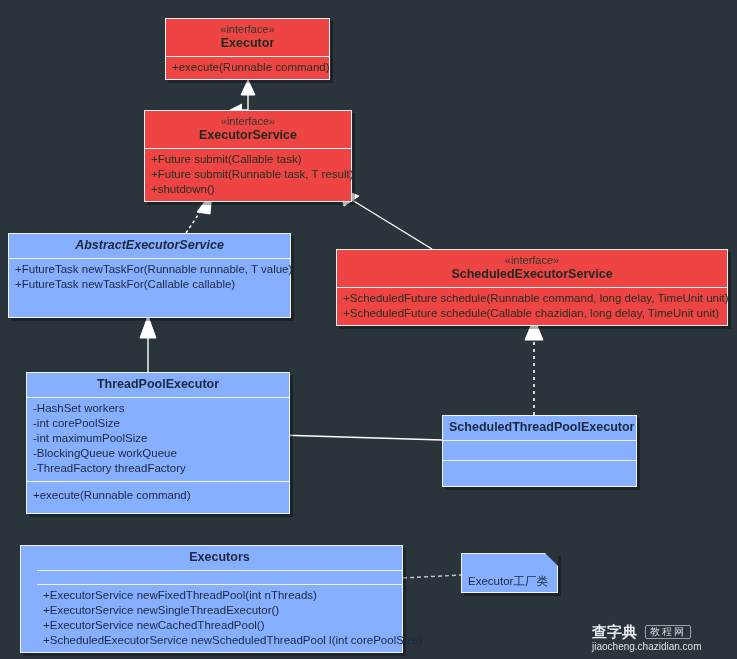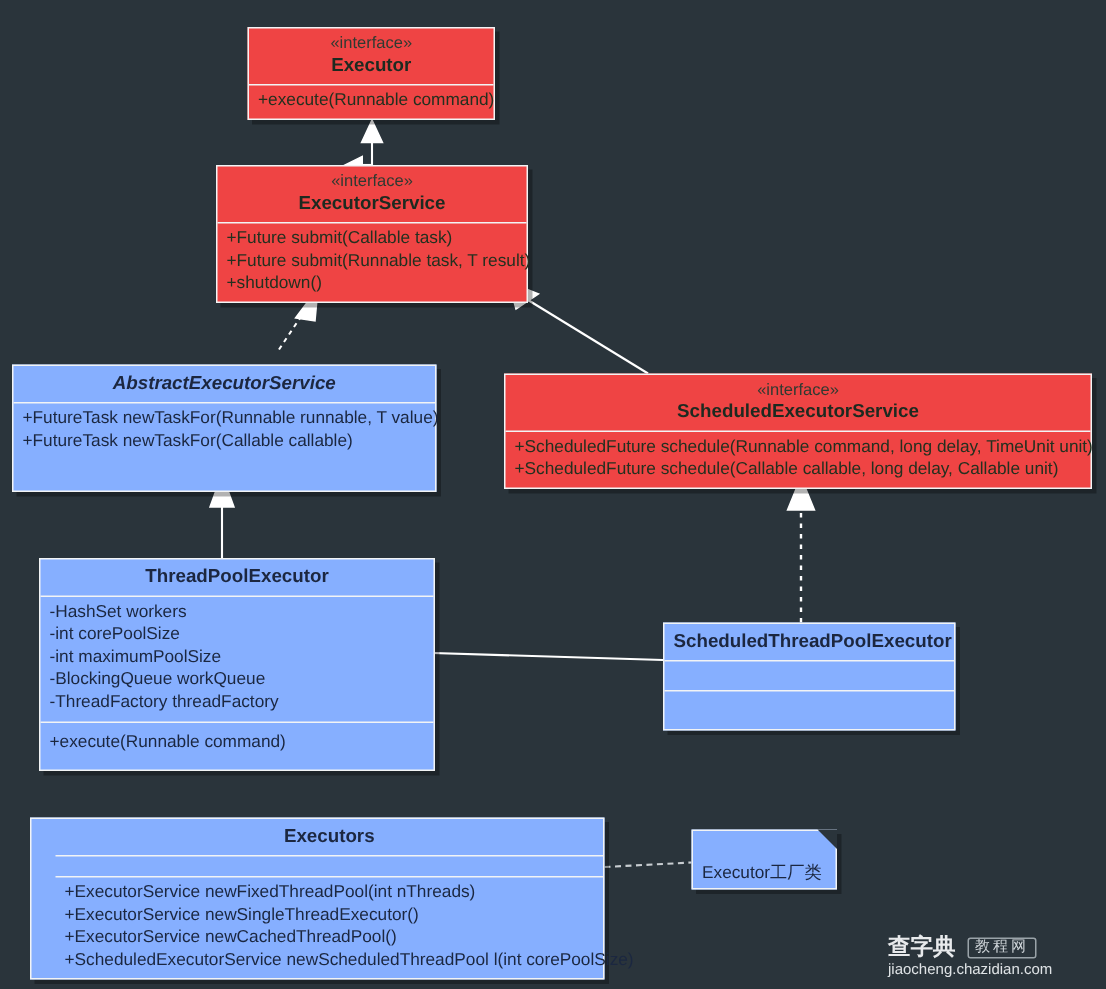--- a/index.html
+++ b/index.html
@@ -51,21 +51,21 @@
     line-height:1.32;
     color:#23301f;
     white-space:nowrap;
   }
   .cls .cmp .row{color:#1b2740;}
   .cmp.empty{height:12px;}
 
   
   #box-executor{left:165px;top:18px;width:165px;}
   #box-executorservice{left:144px;top:110px;width:208px;}
-  #box-abstractexecutorservice{left:8px;top:243px;width:283px;height:85px;}
+  #box-abstractexecutorservice{left:8px;top:233px;width:283px;height:85px;}
   #box-scheduledexecutorservice{left:336px;top:249px;width:392px;}
   #box-threadpoolexecutor{left:26px;top:372px;width:264px;}
   #box-scheduledthreadpoolexecutor{left:442px;top:415px;width:195px;}
   #box-executors{left:20px;top:545px;width:383px;padding-left:16px;}
 
   
   #note{
     position:absolute;left:461px;top:553px;width:97px;height:40px;
     background:#86afff;
     border:1px solid #f2f4f5;
@@ -187,21 +187,21 @@
   </div>
 
   <div class="uml iface" id="box-scheduledexecutorservice">
     <div class="hdr">
       <span class="stereo">«interface»</span>
       <span class="cname">ScheduledExecutorService</span>
     </div>
     <div class="sep"></div>
     <div class="cmp">
       <div class="row">+ScheduledFuture schedule(Runnable command, long delay, TimeUnit unit)</div>
-      <div class="row">+ScheduledFuture schedule(Callable callable, long delay, Callable unit)</div>
+      <div class="row">+ScheduledFuture schedule(Callable chazidian, long delay, TimeUnit unit)</div>
     </div>
   </div>
 
   <div class="uml cls" id="box-threadpoolexecutor">
     <div class="hdr">
       <span class="cname">ThreadPoolExecutor</span>
     </div>
     <div class="sep"></div>
     <div class="cmp">
       <div class="row">-HashSet  workers</div>

